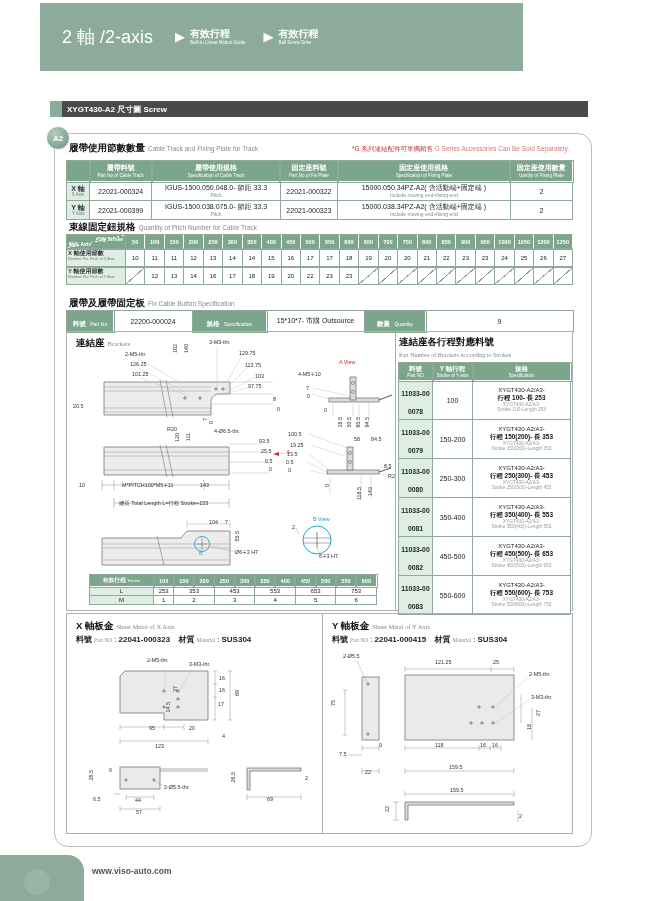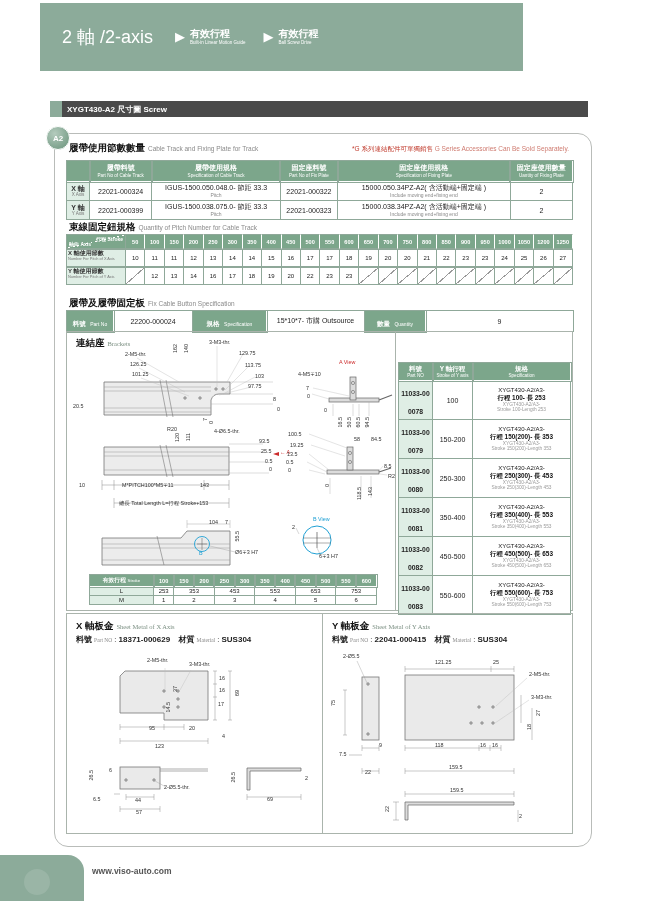--- a/index.html
+++ b/index.html
@@ -475,20 +475,24 @@
           <td class="v" style="font-size:6px;" colspan="2">3</td>
           <td class="v" style="font-size:6px;" colspan="2">4</td>
           <td class="v" style="font-size:6px;" colspan="2">5</td>
           <td class="v" style="font-size:6px;" colspan="2">6</td>
         </tr>
       </tbody>
         </table>
     </div>
 
     <div class="box" style="left:340px;top:197px;width:178px;height:280px;">
+      <div class="sec-title" style="left:3px;top:4px;">
+        <b>連結座各行程對應料號</b><br>
+        <span class="en serif" style="margin-left:0;font-size:6px;">Part Number of Brackets According to Strokes</span>
+      </div>
       <table class="abs bp-table" style="left:2px;top:30px;">
         <colgroup>
             <col style="width:34px">
             <col style="width:40px">
             <col style="width:98px">
           </colgroup>
         <tbody>
             <tr style="height:18px;">
           <td class="g">
                 <span class="hzh" style="font-size:6.5px;">料號</span>
@@ -565,21 +569,21 @@
         </tr>
       </tbody>
         </table>
     </div>
 
     <div class="box" style="left:11px;top:479px;width:256px;height:221px;border-right:none;">
       <div class="sec-title" style="left:9px;top:6px;">
         <b>X 軸板金</b><span class="en serif">Sheet Metal of X Axis</span>
       </div>
       <div class="part-line" style="left:9px;top:20px;">
-        <b>料號</b> <span class="sm">Part NO</span> : <b>18371-000629</b>
+        <b>料號</b> <span class="sm">Part NO</span> : <b>22041-000323</b>
         &nbsp;&nbsp;&nbsp;<b>材質</b> <span class="sm">Material</span> : <b>SUS304</b>
       </div>
       <div class="drawing" style="left:0;top:36px;width:256px;height:180px;">
         <svg width="256" height="180" viewBox="0 0 256 180">
           <path d="M58,21 H141 V70 H97 V63 H53 V26 Z" fill="#eaeaea" stroke="#777" stroke-width="0.8"></path>
           <path d="M97,39 v4 M95,41 h4 M111,39 v4 M109,41 h4 M111,47 v4 M109,49 h4 M111,55 v4 M109,57 h4 M97,55 v4 M95,57 h4" stroke="#555" stroke-width="0.6"></path>
           <path d="M98,18 L98,40 M124,20 L113,40" stroke="#bbb" stroke-width="0.4" fill="none"></path>
           <path d="M146,21 H150 M146,34 H150 M146,47 H150 M146,70 H150 M148,21 V70 M161,21 H165 M163,21 V70 M161,70 H165" stroke="#888" stroke-width="0.45" fill="none"></path>
           <path d="M53,74 V80 M97,74 V80 M117,74 V80 M53,77 H117 M53,88 V94 M141,88 V94 M53,91 H141" stroke="#888" stroke-width="0.45" fill="none"></path>
           <rect x="53" y="117" width="40" height="22" fill="#eaeaea" stroke="#777" stroke-width="0.8"></rect>

